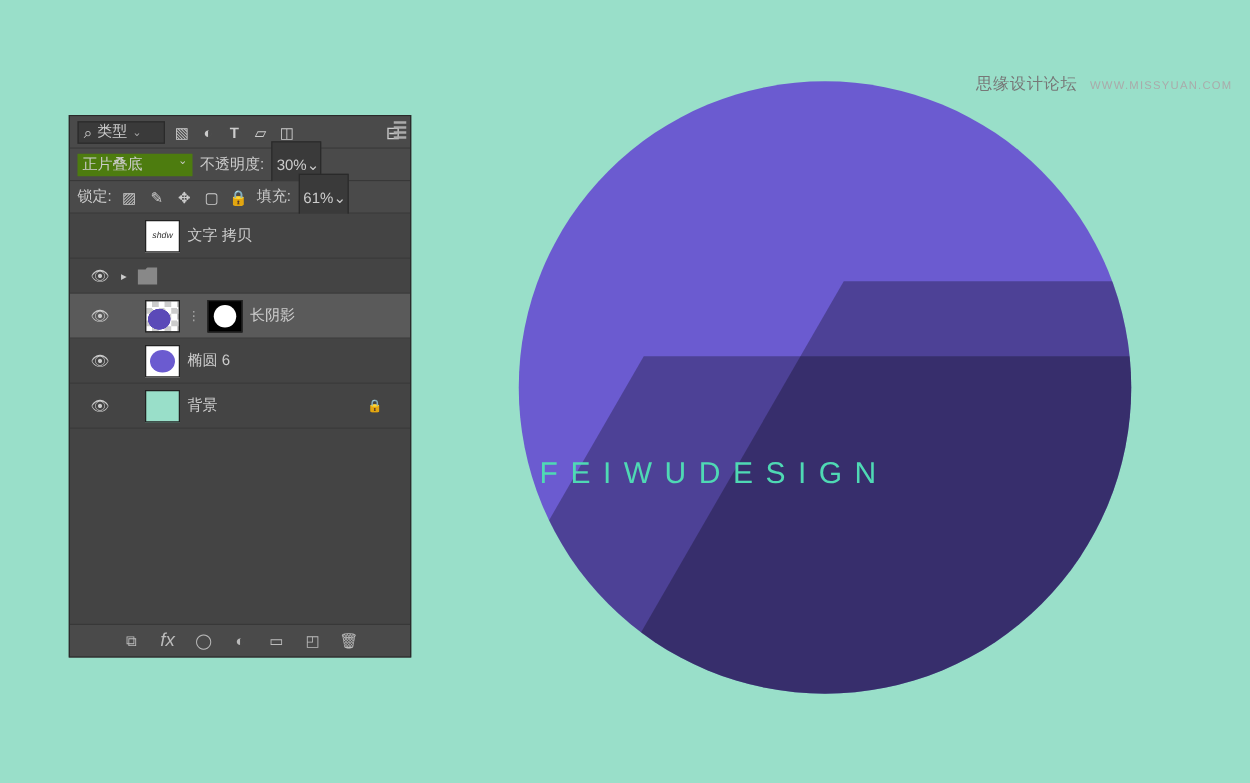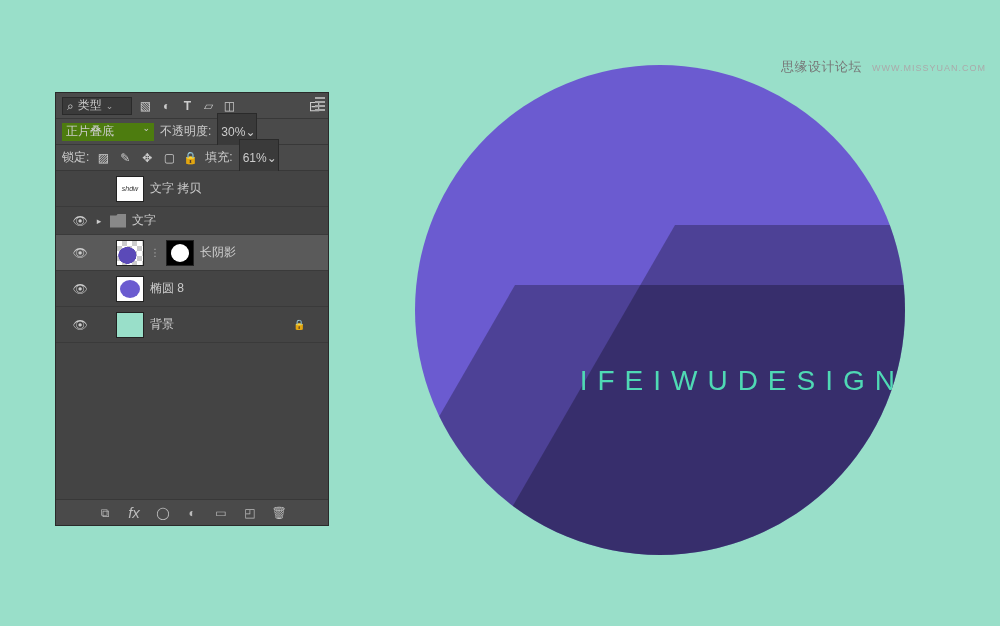--- a/index.html
+++ b/index.html
@@ -6,21 +6,21 @@
   body { width: 1000px; height: 626px; background: #99dfc9; position: relative; overflow: hidden; }
 
   .watermark { position: absolute; top: 10px; right: 14px; font-size: 13px; color: #777; letter-spacing: 0.5px; margin-top: 48px; }
   .watermark .sub { font-size: 9px; color: #aaa; margin-left: 6px; letter-spacing: 1px; }
 
   
   .art { position: absolute; left: 415px; top: 65px; width: 490px; height: 490px; border-radius: 50%; background: #6b5bd0; overflow: hidden; }
   .art .shadow1 { position: absolute; left: 100px; top: 220px; width: 500px; height: 500px; background: rgba(0,0,0,0.28); transform: skewX(-30deg) rotate(0deg); transform-origin: top left; }
   .art .shadow2 { position: absolute; left: 260px; top: 160px; width: 500px; height: 500px; background: rgba(0,0,0,0.28); transform: skewX(-30deg); transform-origin: top left; }
   .art .title { position: absolute; width: 100%; top: 170px; text-align: center; font-family: "Brush Script MT", cursive; font-size: 95px; color: #4fd9b4; font-style: italic; font-weight: 500; }
-  .art .subtitle { position: absolute; width: 100%; top: 300px; text-align: right; font-size: 28px; color: #4fd9b4; letter-spacing: 10px; }
+  .art .subtitle { position: absolute; width: 100%; top: 300px; text-align: left; font-size: 24px; color: #4fd9b4; letter-spacing: 10px; }
 
   
   .panel { position: absolute; left: 55px; top: 92px; width: 274px; height: 434px; background: #444; border: 1px solid #2a2a2a; color: #ccc; font-size: 12px; display: flex; flex-direction: column; }
   .panel-row { display: flex; align-items: center; height: 26px; border-bottom: 1px solid #383838; padding: 0 6px; gap: 6px; background: #4a4a4a; }
   .search { display: flex; align-items: center; background: #3a3a3a; border: 1px solid #2a2a2a; height: 18px; padding: 0 4px; gap: 4px; flex: 0 0 70px; }
   .search .chev { font-size: 9px; color: #aaa; }
   .dropdown { display: flex; align-items: flex-start; background: #4d7c0f; height: 18px; padding: 0 4px; gap: 4px; }
   .dropdown .chev { font-size: 9px; }
   .pct-input { background: #3a3a3a; border: 1px solid #2a2a2a; width: 40px; height: 16px; display: flex; align-items: center; padding: 18px 3px; justify-content: space-between; }
   .icon { width: 15px; height: 15px; display: inline-flex; align-items: center; justify-content: center; color: #ccc; font-size: 12px; }
@@ -124,37 +124,36 @@
       <span class="eye"></span>
       <span class="spacer"></span>
       <div class="thumb text">shdw</div>
       <span class="layer-name">文字 拷贝</span>
     </div>
 
     <div class="layer group">
       <span class="eye">👁</span>
       <span class="arrow">▸</span>
       <div class="folder"></div>
-      <span class="layer-name">文字</span>
     </div>
 
     <div class="layer selected">
       <span class="eye">👁</span>
       <span class="spacer"></span>
       <div class="thumb checker"></div>
       <span class="link">⋮</span>
       <div class="mask"></div>
       <span class="layer-name">长阴影</span>
     </div>
 
     <div class="layer">
       <span class="eye">👁</span>
       <span class="spacer"></span>
       <div class="thumb ellipse"></div>
-      <span class="layer-name">椭圆 8</span>
+      <span class="layer-name">椭圆 6</span>
     </div>
 
     <div class="layer">
       <span class="eye">👁</span>
       <span class="spacer"></span>
       <div class="thumb mint"></div>
       <span class="layer-name">背景</span>
       <span class="lock-small">🔒</span>
     </div>
 

